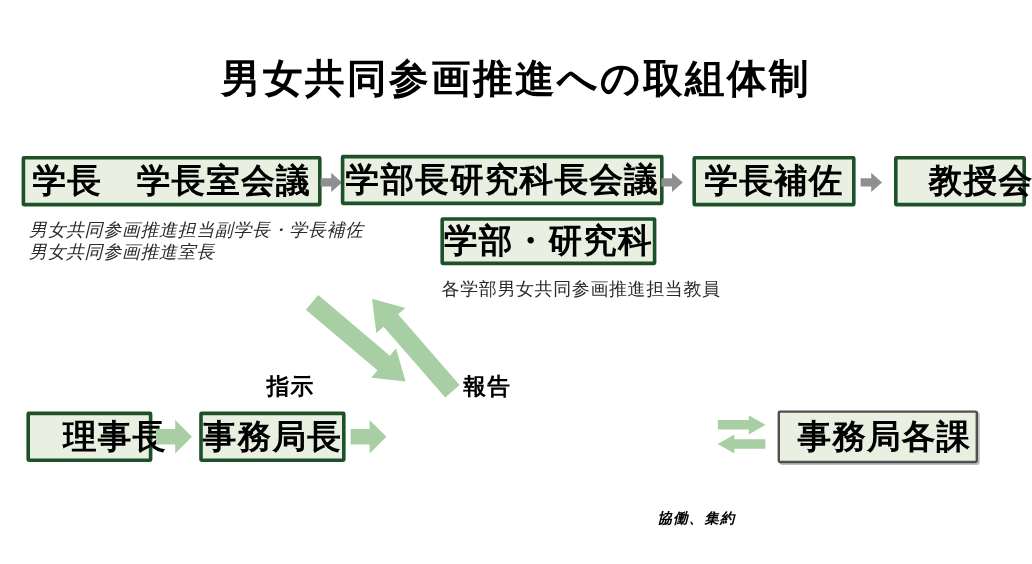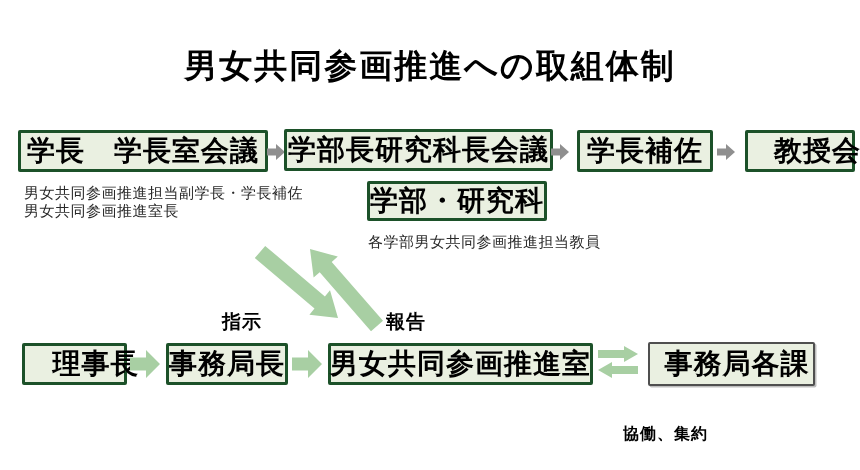--- a/index.html
+++ b/index.html
@@ -68,21 +68,21 @@
   </div>
 
   <svg class="arrow" style="left:717px; top:144px;" width="18" height="16" viewBox="0 0 18 16">
     <polygon class="gray" points="0,4.5 9,4.5 9,0 18,8 9,16 9,11.5 0,11.5"></polygon>
   </svg>
 
   <div class="gbox" style="left:745px; top:130px; width:110px;padding-left:35px;">
     <span>教授会</span>
   </div>
 
-  <div class="note" style="left:24px; top:184px;">
+  <div class="note" style="left:24px; top:184px;font-style:italic;">
     <div>男女共同参画推進担当副学長・学長補佐</div>
     <div>男女共同参画推進室長</div>
   </div>
 
   <div class="gbox" style="left:367px; top:181px; width:180px; height:40px;">
     <span>学部・研究科</span>
   </div>
 
   <div class="note" style="left:368px; top:233px;">
     <span>各学部男女共同参画推進担当教員</span>
@@ -105,28 +105,25 @@
   </svg>
 
   <div class="gbox" style="left:166px; top:343px; width:122px;">
     <span>事務局長</span>
   </div>
 
   <svg class="arrow" style="left:292px; top:349px;" width="30" height="30" viewBox="0 0 30 30">
     <polygon class="green" points="0,8.5 16,8.5 16,1 30,15 16,29 16,21.5 0,21.5"></polygon>
   </svg>
 
-  <div class="gbox" style="left:328px; top:343px; width:265px;">
-    <span>男女共同参画推進室</span>
-  </div>
 
   <svg class="arrow" style="left:598px; top:346px;" width="40" height="32" viewBox="0 0 40 32">
     <polygon class="green" points="0,4 26,4 26,0 40,8 26,16 26,12 0,12"></polygon>
     <polygon class="green" points="40,20 14,20 14,16 0,24 14,32 14,28 40,28"></polygon>
   </svg>
 
   <div class="gbox thinbox" style="left:648px; top:342px; width:167px;padding-left:11px;">
     <span>事務局各課</span>
   </div>
 
-  <div class="flowlabel" style="left:548px; top:395px; width:160px; text-align:right; font-size:16px;">協働、集約</div>
+  <div class="flowlabel" style="left:548px; top:395px; width:160px; text-align:left; font-size:12px;font-style:italic;">協働、集約</div>
 
 </div>
 
 </body></html>

